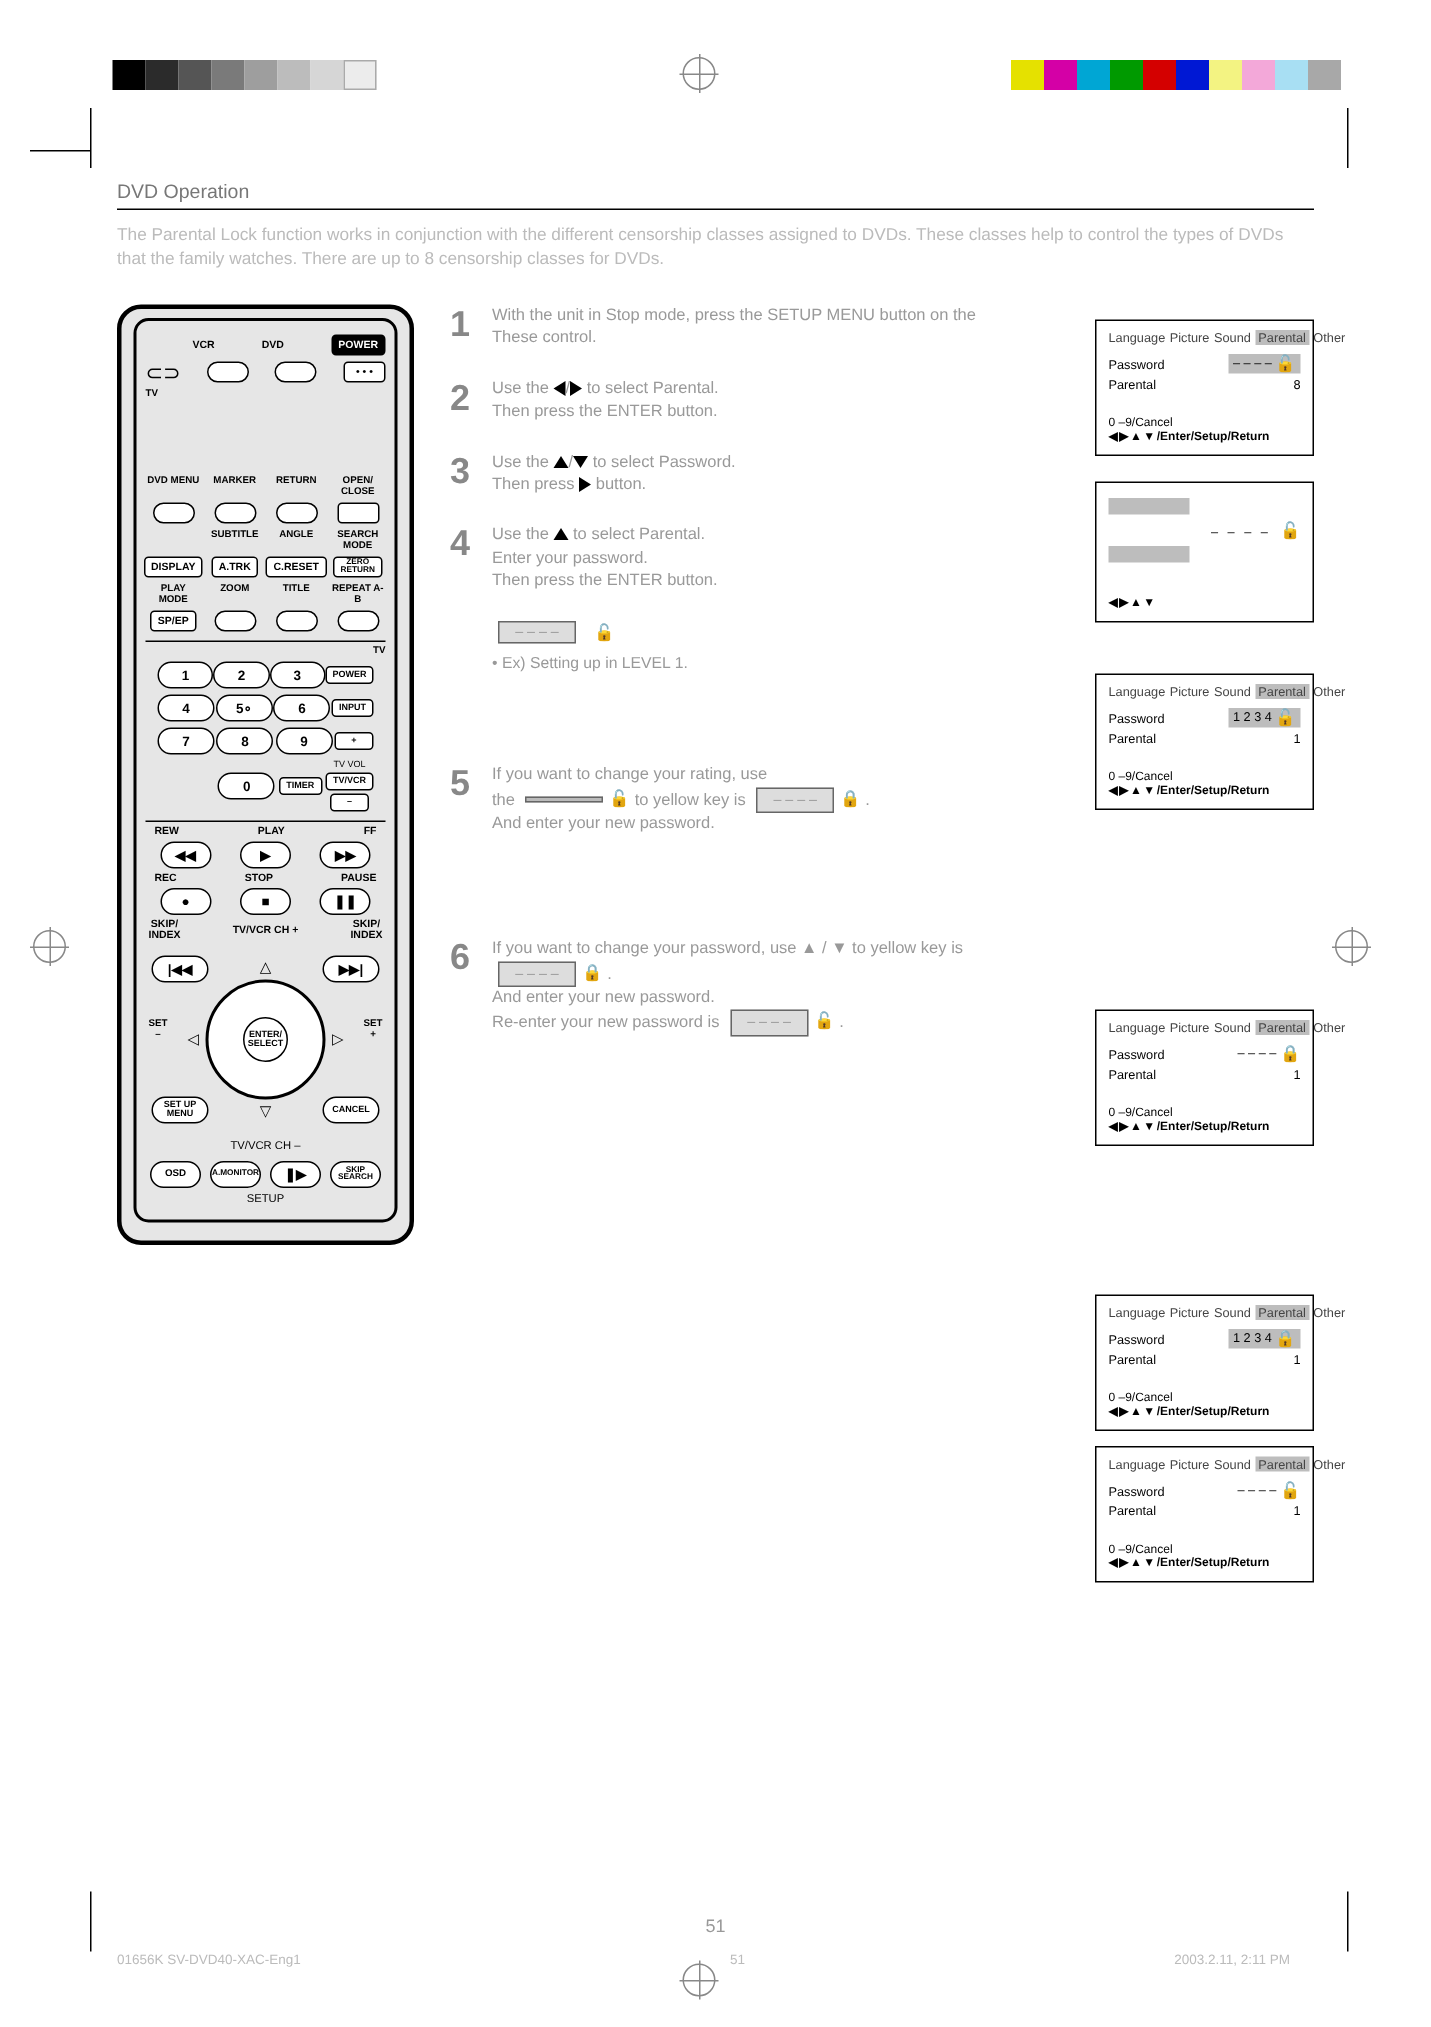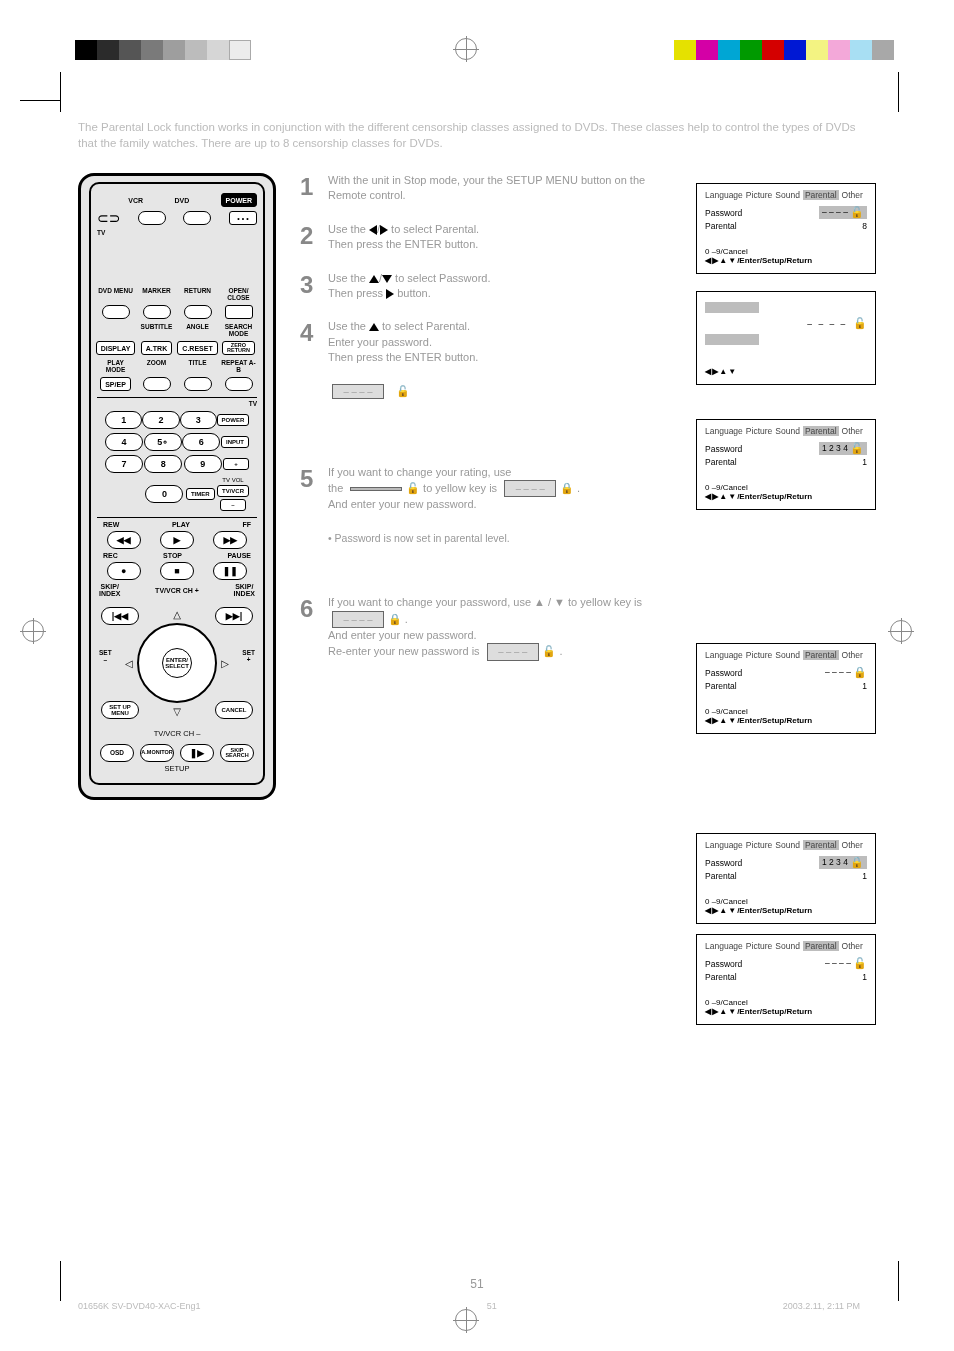--- a/index.html
+++ b/index.html
@@ -140,21 +140,21 @@
 
   .mini-btn {
     display:inline-block; min-width:52px; text-align:center;
     padding:1px 6px; font-size:9.5px; background:#bbb; border:1px solid #666;
     margin: 0 4px; vertical-align: middle; font-family: Arial;
   }
   .mini-btn.light { background:#ddd; }
   .lock { display:inline-block; vertical-align:middle; font-size:11px; }
   .sub  { margin-left:28px; margin-top:6px; font-size:10.5px; line-height:1.4; }
   .osd {
-    width:180px; border:1px solid #000; padding:6px 8px 8px;
+    width:146px; border:1px solid #000; padding:6px 8px 8px;
     font-size:8.5px; background:#fff; margin-bottom:10px;
     font-family: Arial;
   }
   .osd .tabs { display:flex; gap:3px; margin-bottom:6px; }
   .osd .tab { color:#444; }
   .osd .tab.sel { background:#bdbdbd; padding:0 2px; }
   .osd .row { display:flex; justify-content:space-between; margin:2px 0; align-items:center; }
   .osd .row .lab {}
   .osd .row .val { }
   .osd .row .val.sel { background:#bdbdbd; padding:0 3px; }
@@ -216,20 +216,21 @@
 <div class="reg-mark mid-left"></div>
 <div class="reg-mark mid-right"></div>
 <div class="side-tick l1"></div>
 <div class="side-tick l2"></div>
 <div class="side-tick r1"></div>
 <div class="side-tick r2"></div>
 <div class="side-tick r3"></div>
 
 <div class="page">
 
+  <div class="running-head">DVD Operation</div>
   <div class="intro">The Parental Lock function works in conjunction with the different censorship classes assigned to DVDs. These classes help to control the types of DVDs that the family watches. There are up to 8 censorship classes for DVDs.</div>
 
   <div class="cols">
 
     <div class="col-left">
       <div class="remote">
         <div class="inner">
 
           <div class="remote-row">
             <span></span>
@@ -498,21 +499,21 @@
             </div>
           <div class="hint-row">0 –9/Cancel</div>
           <div class="nav"><span class="arrows">◀▶▲▼</span><span>/Enter/Setup/Return</span></div>
         </div>
       </div>
 
       <div class="steps" style="max-width:380px">
 
         <div class="step">
           <div class="num">1</div>
-          <div class="body">With the unit in Stop mode, your the SETUP MENU button on the Remote control.</div>
+          <div class="body">With the unit in Stop mode, press the SETUP MENU button on the These control.</div>
         </div>
 
         <div class="step">
           <div class="num">2</div>
           <div class="body">Use the <span class="tri-left"></span>/<span class="tri-right"></span> to select Parental.<br>Then press the ENTER button.</div>
         </div>
 
         <div class="step">
           <div class="num">3</div>
           <div class="body">Use the <span class="tri-up"></span>/<span class="tri-down"></span> to select Password.<br>Then press <span class="tri-right"></span> button.</div>
@@ -521,32 +522,32 @@
         <div class="step">
           <div class="num">4</div>
           <div class="body">Use the <span class="tri-up"></span> to select Parental.<br>Enter your password.<br>Then press the ENTER button.</div>
         </div>
 
         <div class="headline-pw-row">
           <span class="mini-btn light">– – – –</span>
           <span class="lock">🔓</span>
         </div>
 
+        <div class="sub">• <span>Ex) Setting up in LEVEL 1.</span></div>
 
         <div style="height:60px"></div>
 
         <div class="step">
           <div class="num">5</div>
           <div class="body">If you want to change your rating, use<br>the
             <span class="mini-btn">            </span><span class="lock">🔓</span>
             to yellow key is
             <span class="mini-btn light">– – – –</span><span class="lock">🔒</span> .<br>
             And enter your new password.</div>
         </div>
-        <div class="sub">• <span>Password is now set in parental level.</span></div>
 
         <div style="height:50px"></div>
 
         <div class="step">
           <div class="num">6</div>
           <div class="body">If you want to change your password, use ▲ / ▼ to yellow key is
             <span class="mini-btn light">– – – –</span><span class="lock">🔒</span> .<br>
             And enter your new password.<br>
             Re-enter your new password is
             <span class="mini-btn light">– – – –</span><span class="lock">🔓</span> .</div>

